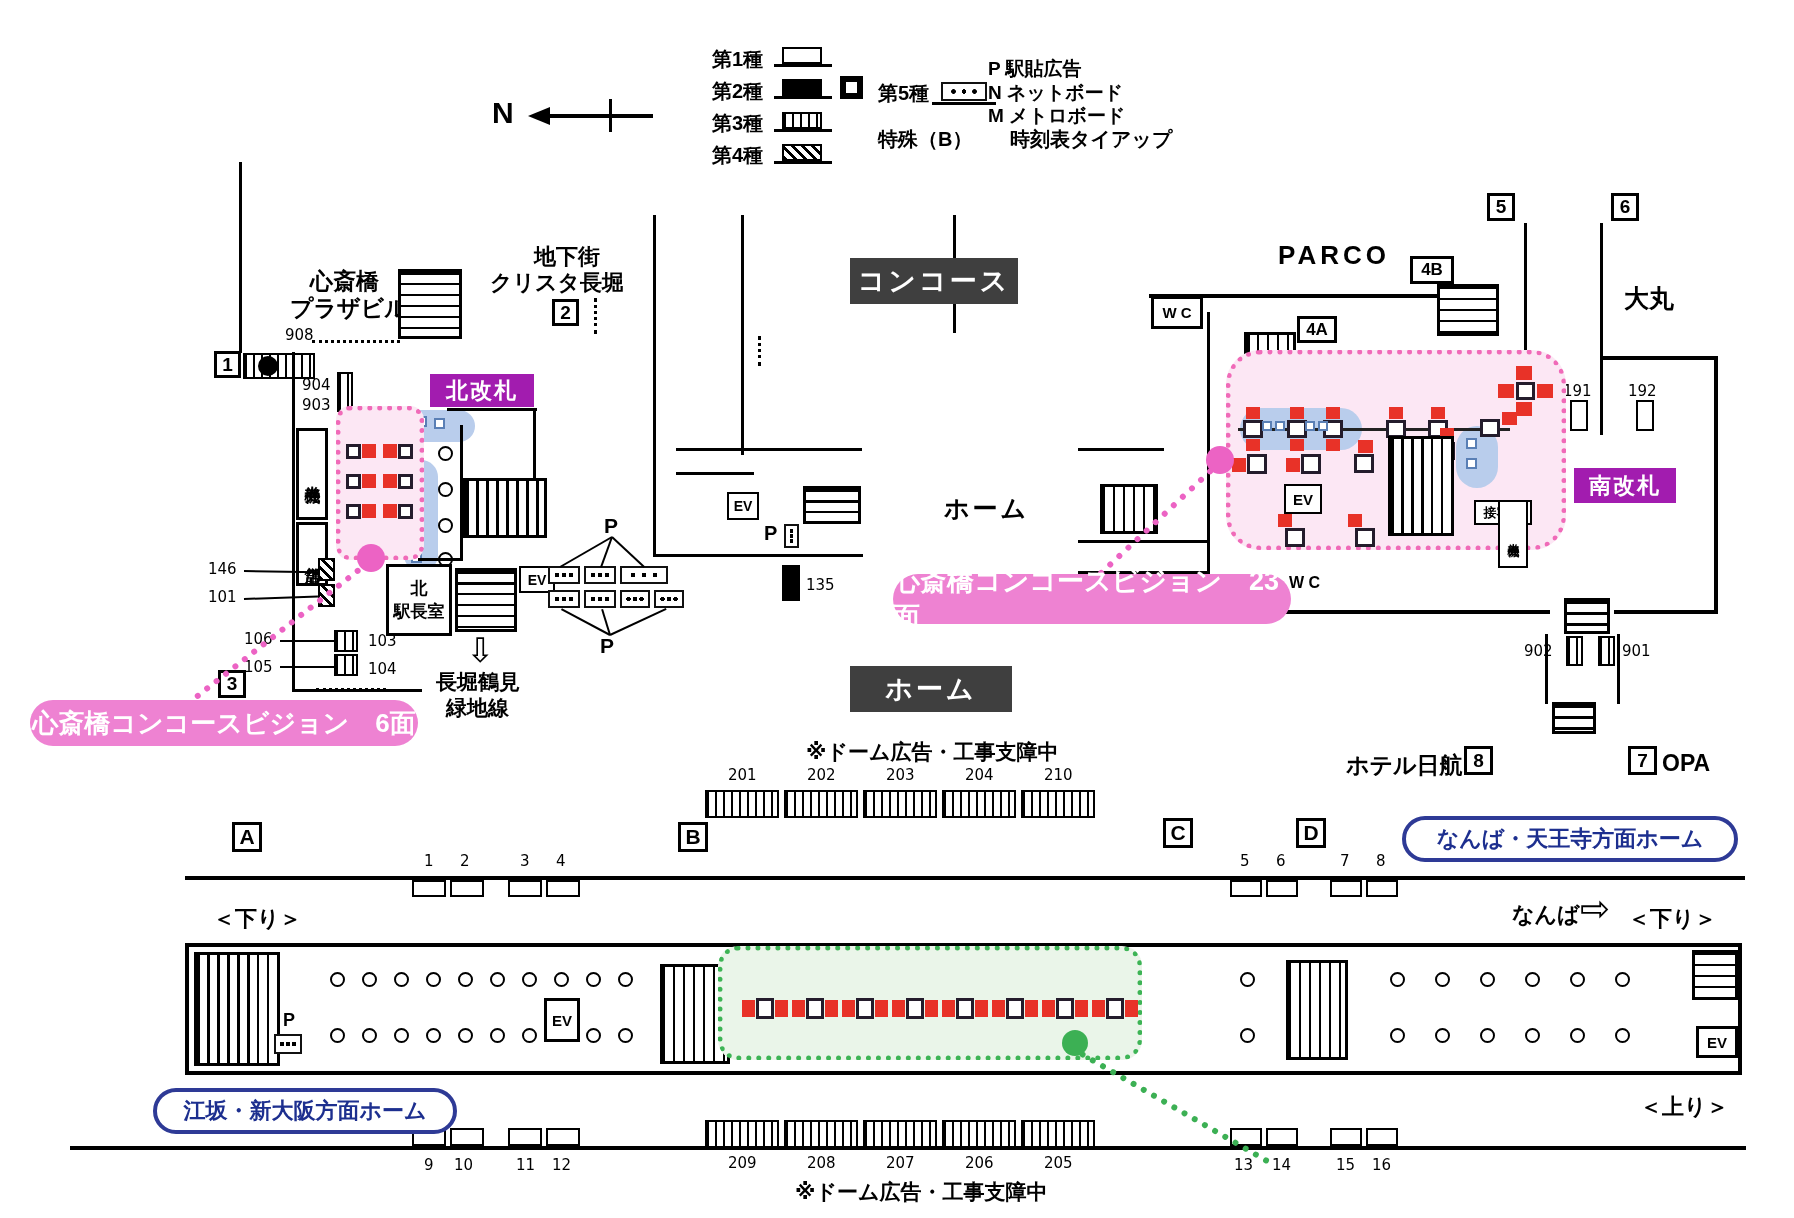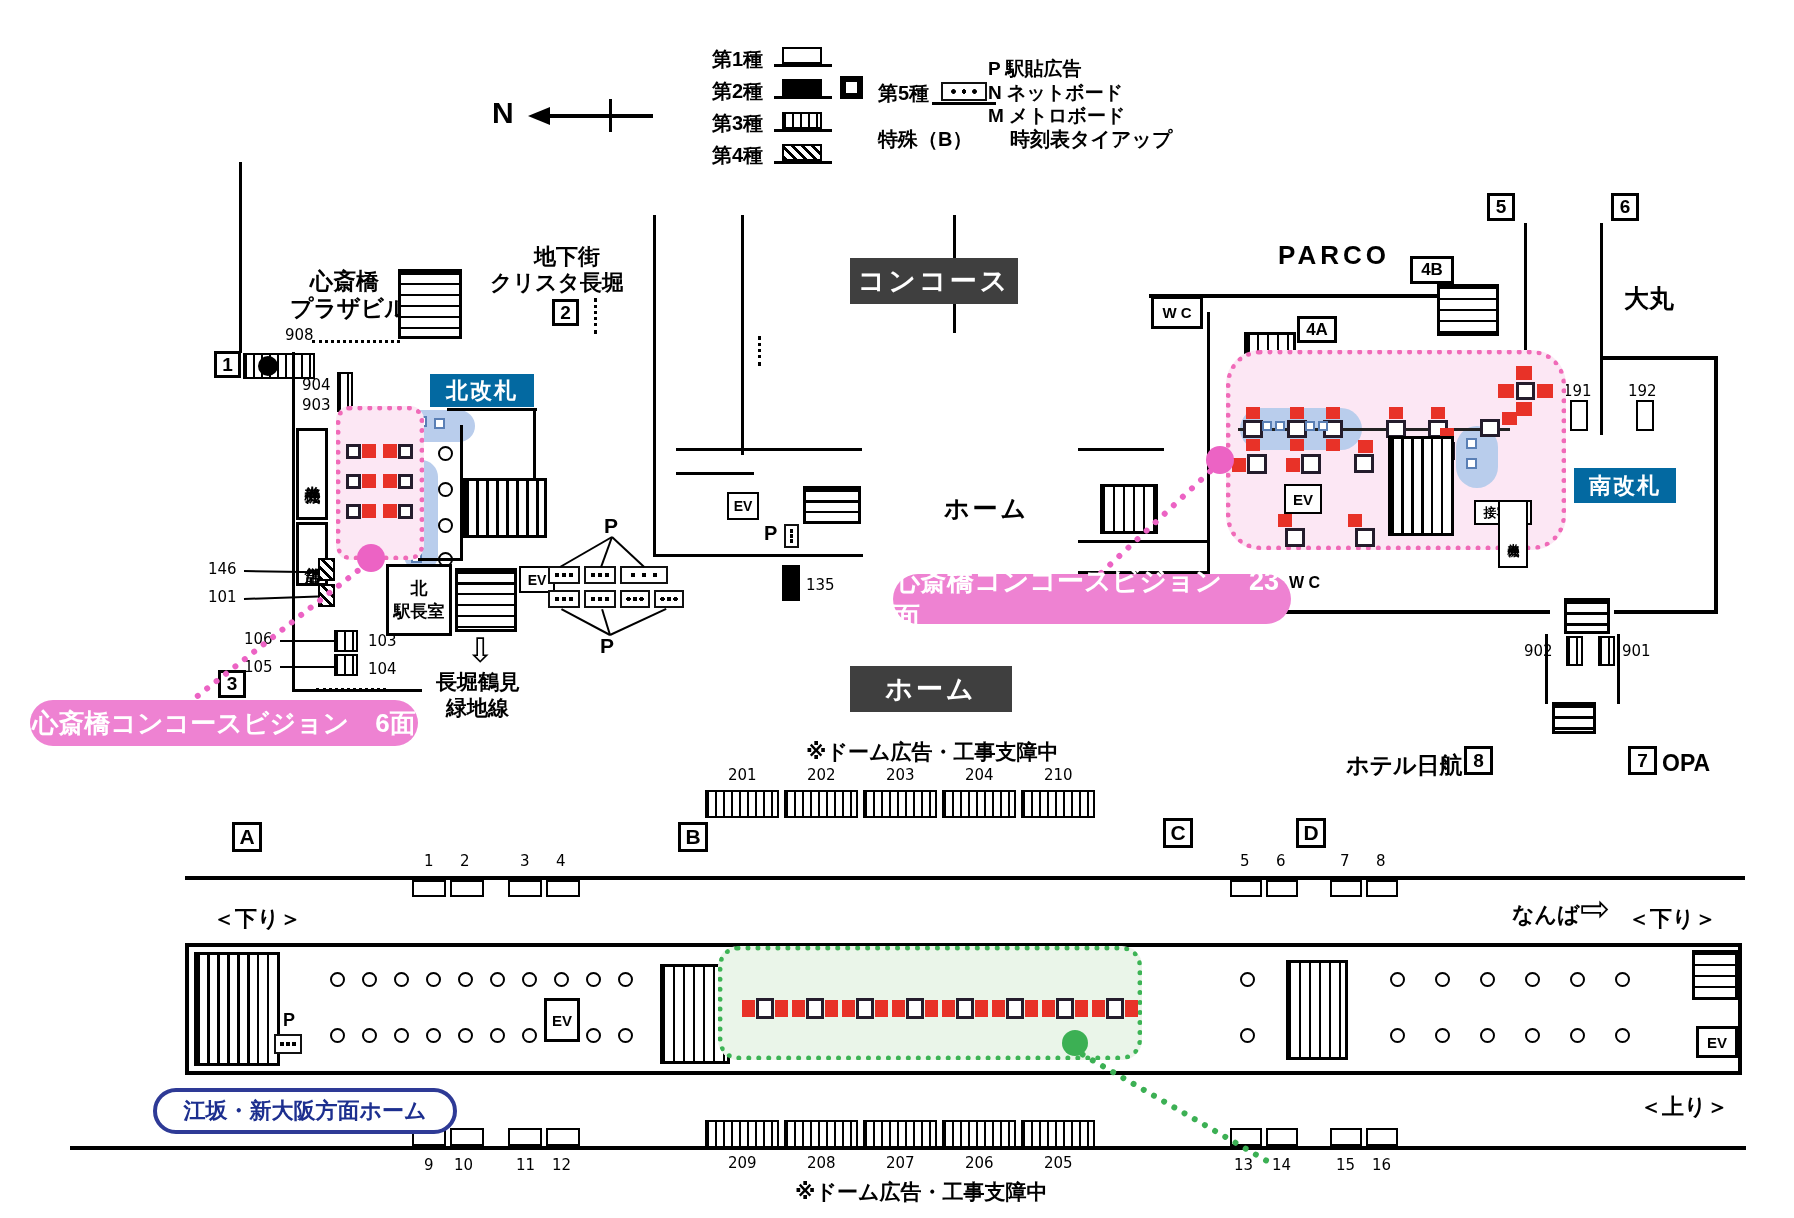--- a/index.html
+++ b/index.html
@@ -18,21 +18,21 @@
   .stV{position:absolute;border:3px solid #000;background:repeating-linear-gradient(90deg,#000 0 2.5px,#fff 2.5px 10px)}
   .h3{position:absolute;border:2.5px solid #000;background:repeating-linear-gradient(90deg,#000 0 2.5px,#fff 2.5px 8px)}
   .h4{position:absolute;border:2.5px solid #000;background:repeating-linear-gradient(45deg,#000 0 2.5px,#fff 2.5px 7px)}
   .nb{position:absolute;border:2.5px solid #111;background-color:#fff;background-image:radial-gradient(circle 2.3px at 25% 50%,#000 96%,#0000),radial-gradient(circle 2.3px at 50% 50%,#000 96%,#0000),radial-gradient(circle 2.3px at 75% 50%,#000 96%,#0000)}
   .nbv{position:absolute;border:2.5px solid #111;background-color:#fff;background-image:radial-gradient(circle 2px at 50% 25%,#000 96%,#0000),radial-gradient(circle 2px at 50% 50%,#000 96%,#0000),radial-gradient(circle 2px at 50% 75%,#000 96%,#0000)}
   .pil{position:absolute;width:15px;height:15px;border:2.5px solid #000;border-radius:50%;background:#fff}
   .sqw{position:absolute;background:#fff;border:3px solid #241c2c}
   .sqr{position:absolute;background:#e83228}
   .bsq{position:absolute;background:#fff;border:2px solid #5a7fb5}
   .blob{position:absolute;background:#b9cdec;border-radius:999px}
-  .gate{position:absolute;background:#0369a1;color:#fff;font-weight:bold;font-size:22px;display:flex;align-items:center;justify-content:center;letter-spacing:2px}
+  .gate{position:absolute;background:#a21caf;color:#fff;font-weight:bold;font-size:22px;display:flex;align-items:center;justify-content:center;letter-spacing:2px}
   .seclabel{position:absolute;background:#3f3f3f;color:#fff;font-weight:bold;font-size:27px;display:flex;align-items:center;justify-content:center;letter-spacing:3px}
   .pinkpill{position:absolute;background:#ee82d2;color:#fff;border-radius:26px;font-weight:bold;display:flex;align-items:center;justify-content:center;z-index:30}
   .greenpill{position:absolute;background:#3cb054;color:#fff;border-radius:26px;font-weight:bold;display:flex;align-items:center;justify-content:center;z-index:30}
   .navypill{position:absolute;background:#fff;border:4px solid #2e3a96;border-radius:24px;color:#1d2f8f;font-weight:bold;display:flex;align-items:center;justify-content:center;z-index:30}
   .pinkregion{position:absolute;background:#fce7f4;border:5px dotted #f06ab8;z-index:5}
   .greenregion{position:absolute;background:#eaf5e9;border:5px dotted #3db455;z-index:5}
   .dot{position:absolute;border-radius:50%;background:#ec63c4;z-index:20}
   .gdot{position:absolute;border-radius:50%;background:#3cb054;z-index:20}
   .dlp{position:absolute;border-top:6px dotted #ec63c4;transform-origin:left center;z-index:19}
   .dlg{position:absolute;border-top:6px dotted #3cb054;transform-origin:left center;z-index:19}
@@ -330,20 +330,23 @@
   <div class="h3" style="left:705px;top:790px;width:74px;height:28px"></div>
   <div class="h3" style="left:784px;top:790px;width:74px;height:28px"></div>
   <div class="h3" style="left:863px;top:790px;width:74px;height:28px"></div>
   <div class="h3" style="left:942px;top:790px;width:74px;height:28px"></div>
   <div class="h3" style="left:1021px;top:790px;width:74px;height:28px"></div>
 
   <div class="box" style="left:232px;top:822px;width:30px;height:30px;font-size:21px">A</div>
   <div class="box" style="left:678px;top:822px;width:30px;height:30px;font-size:21px">B</div>
   <div class="box" style="left:1163px;top:818px;width:30px;height:30px;font-size:21px">C</div>
   <div class="box" style="left:1296px;top:818px;width:30px;height:30px;font-size:21px">D</div>
+  <div class="navypill" style="left:1402px;top:816px;width:336px;height:46px;font-size:22px">
+    <span>なんば・天王寺方面ホーム</span>
+  </div>
 
   <span class="txt sm" style="left:424px;top:852px">1</span>
   <span class="txt sm" style="left:460px;top:852px">2</span>
   <span class="txt sm" style="left:520px;top:852px">3</span>
   <span class="txt sm" style="left:556px;top:852px">4</span>
   <span class="txt sm" style="left:1240px;top:852px">5</span>
   <span class="txt sm" style="left:1276px;top:852px">6</span>
   <span class="txt sm" style="left:1340px;top:852px">7</span>
   <span class="txt sm" style="left:1376px;top:852px">8</span>
   <div class="wall" style="left:185px;top:876px;width:1560px;height:4px"></div>

